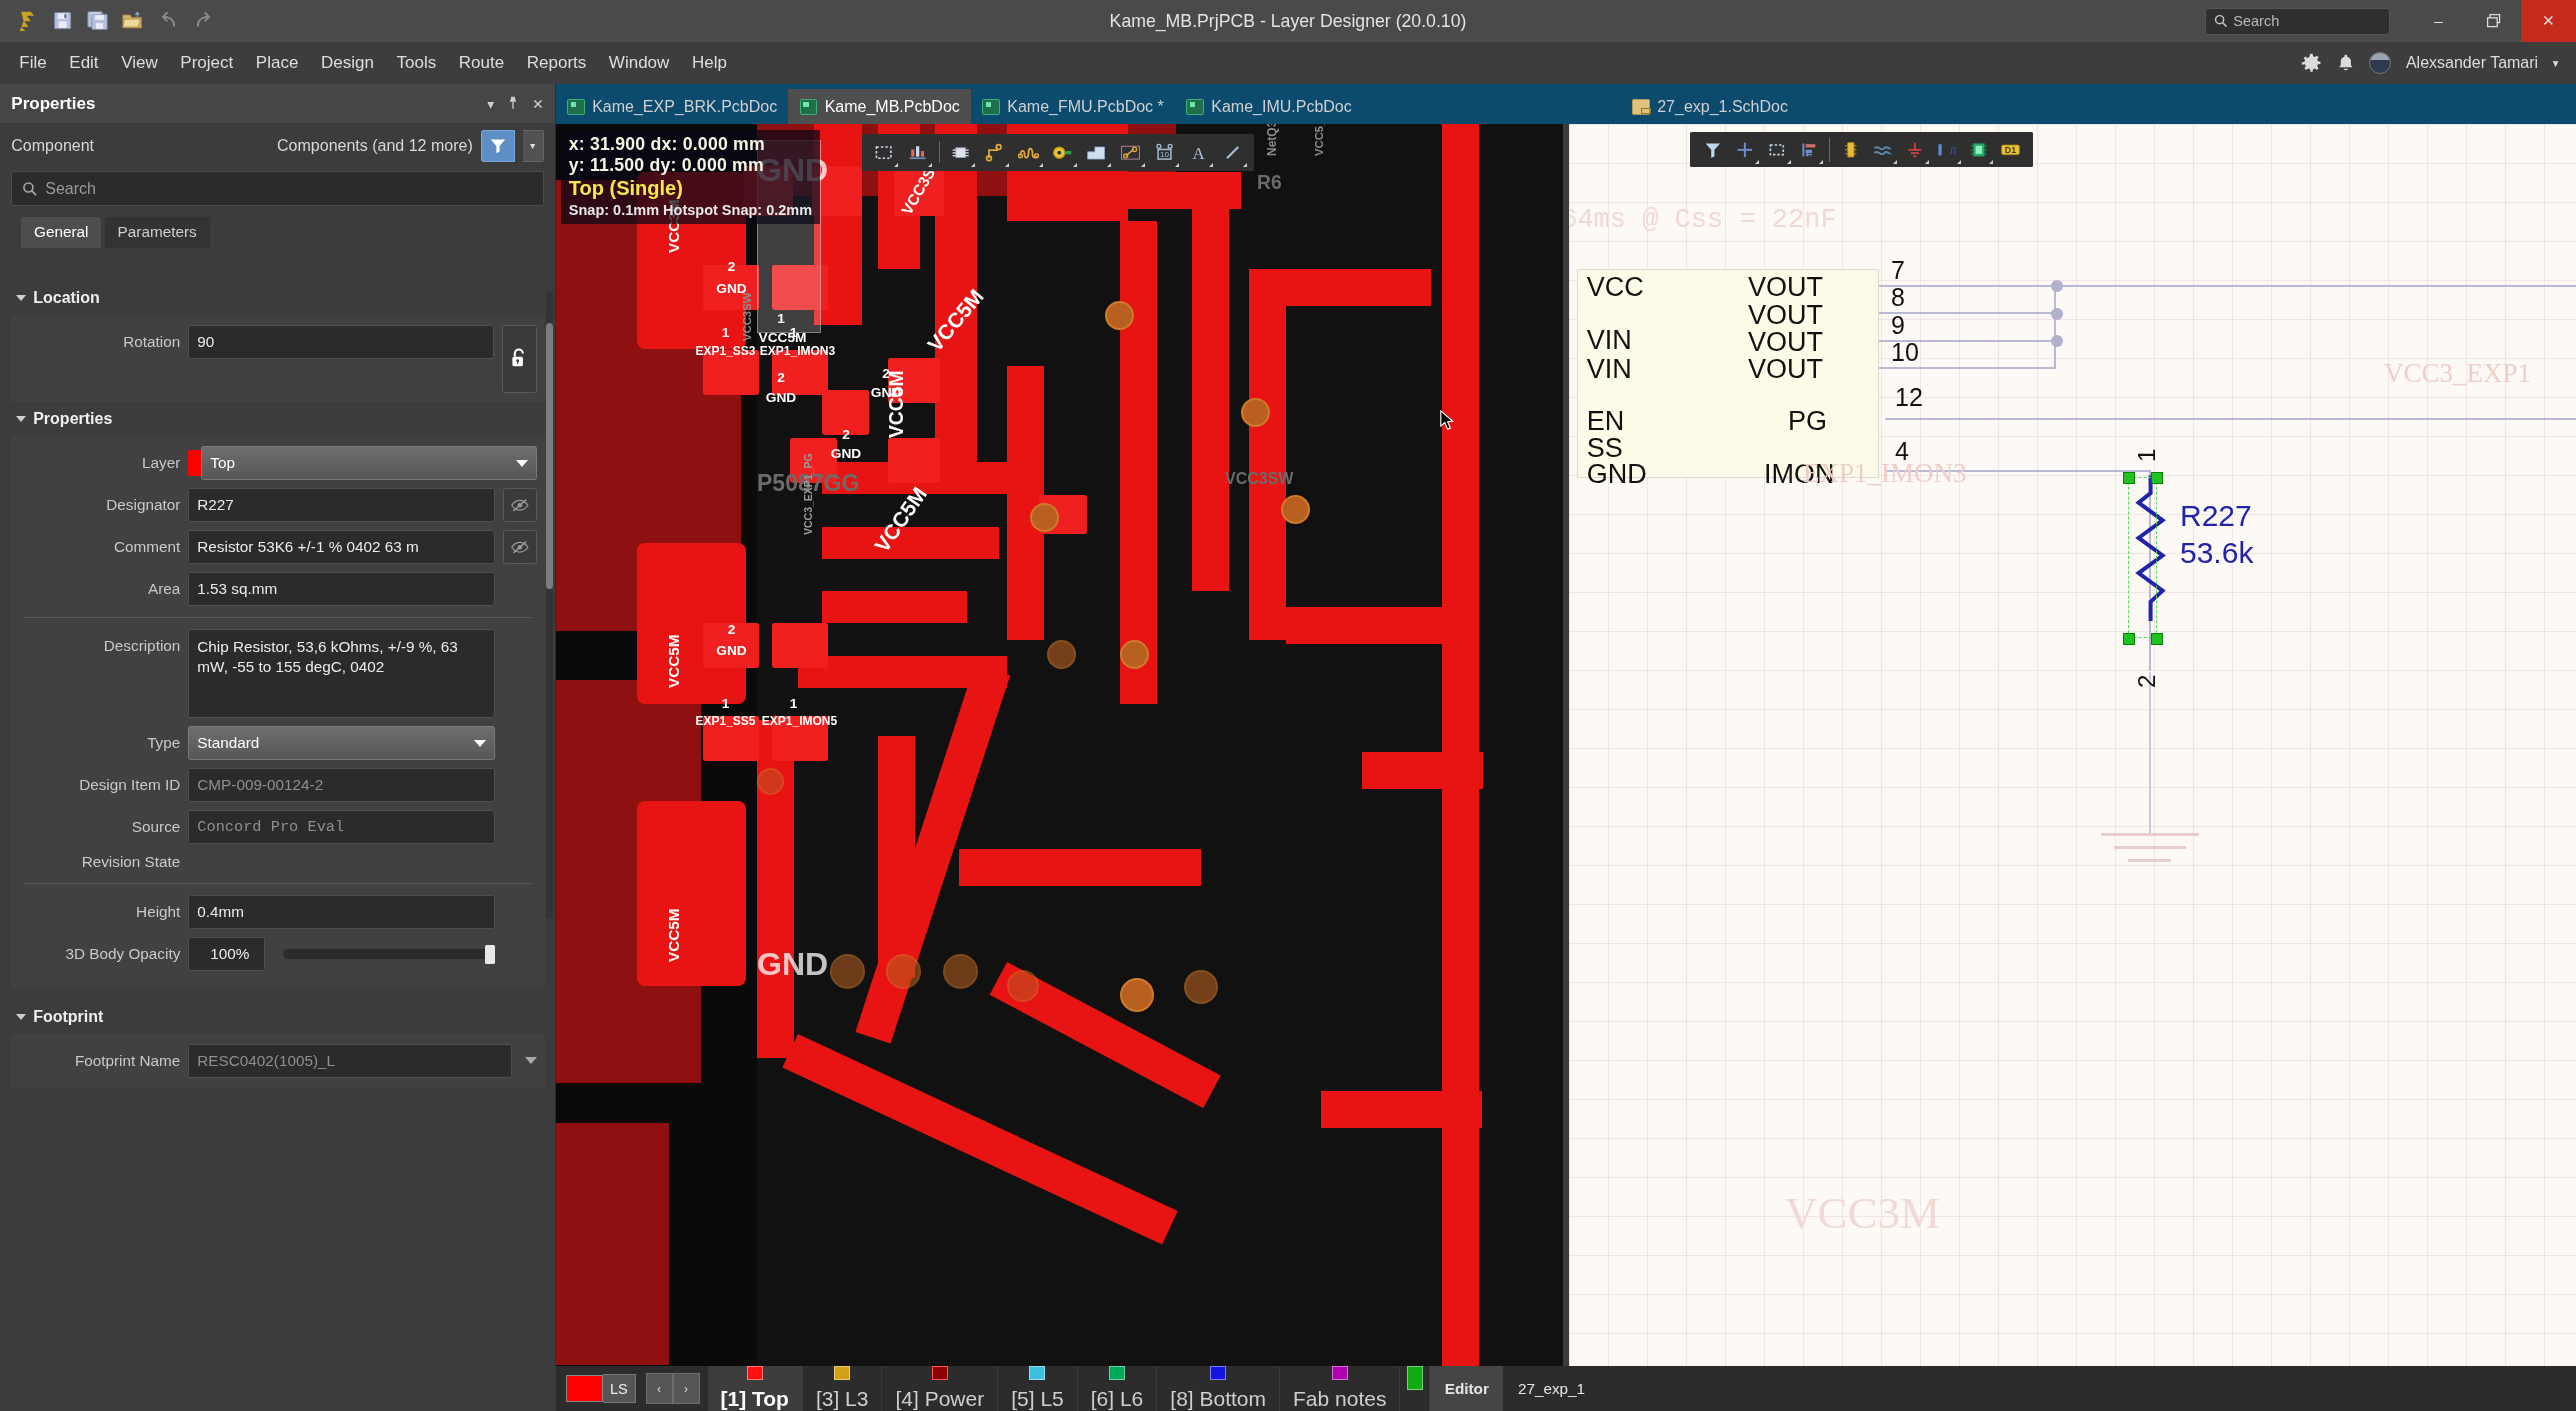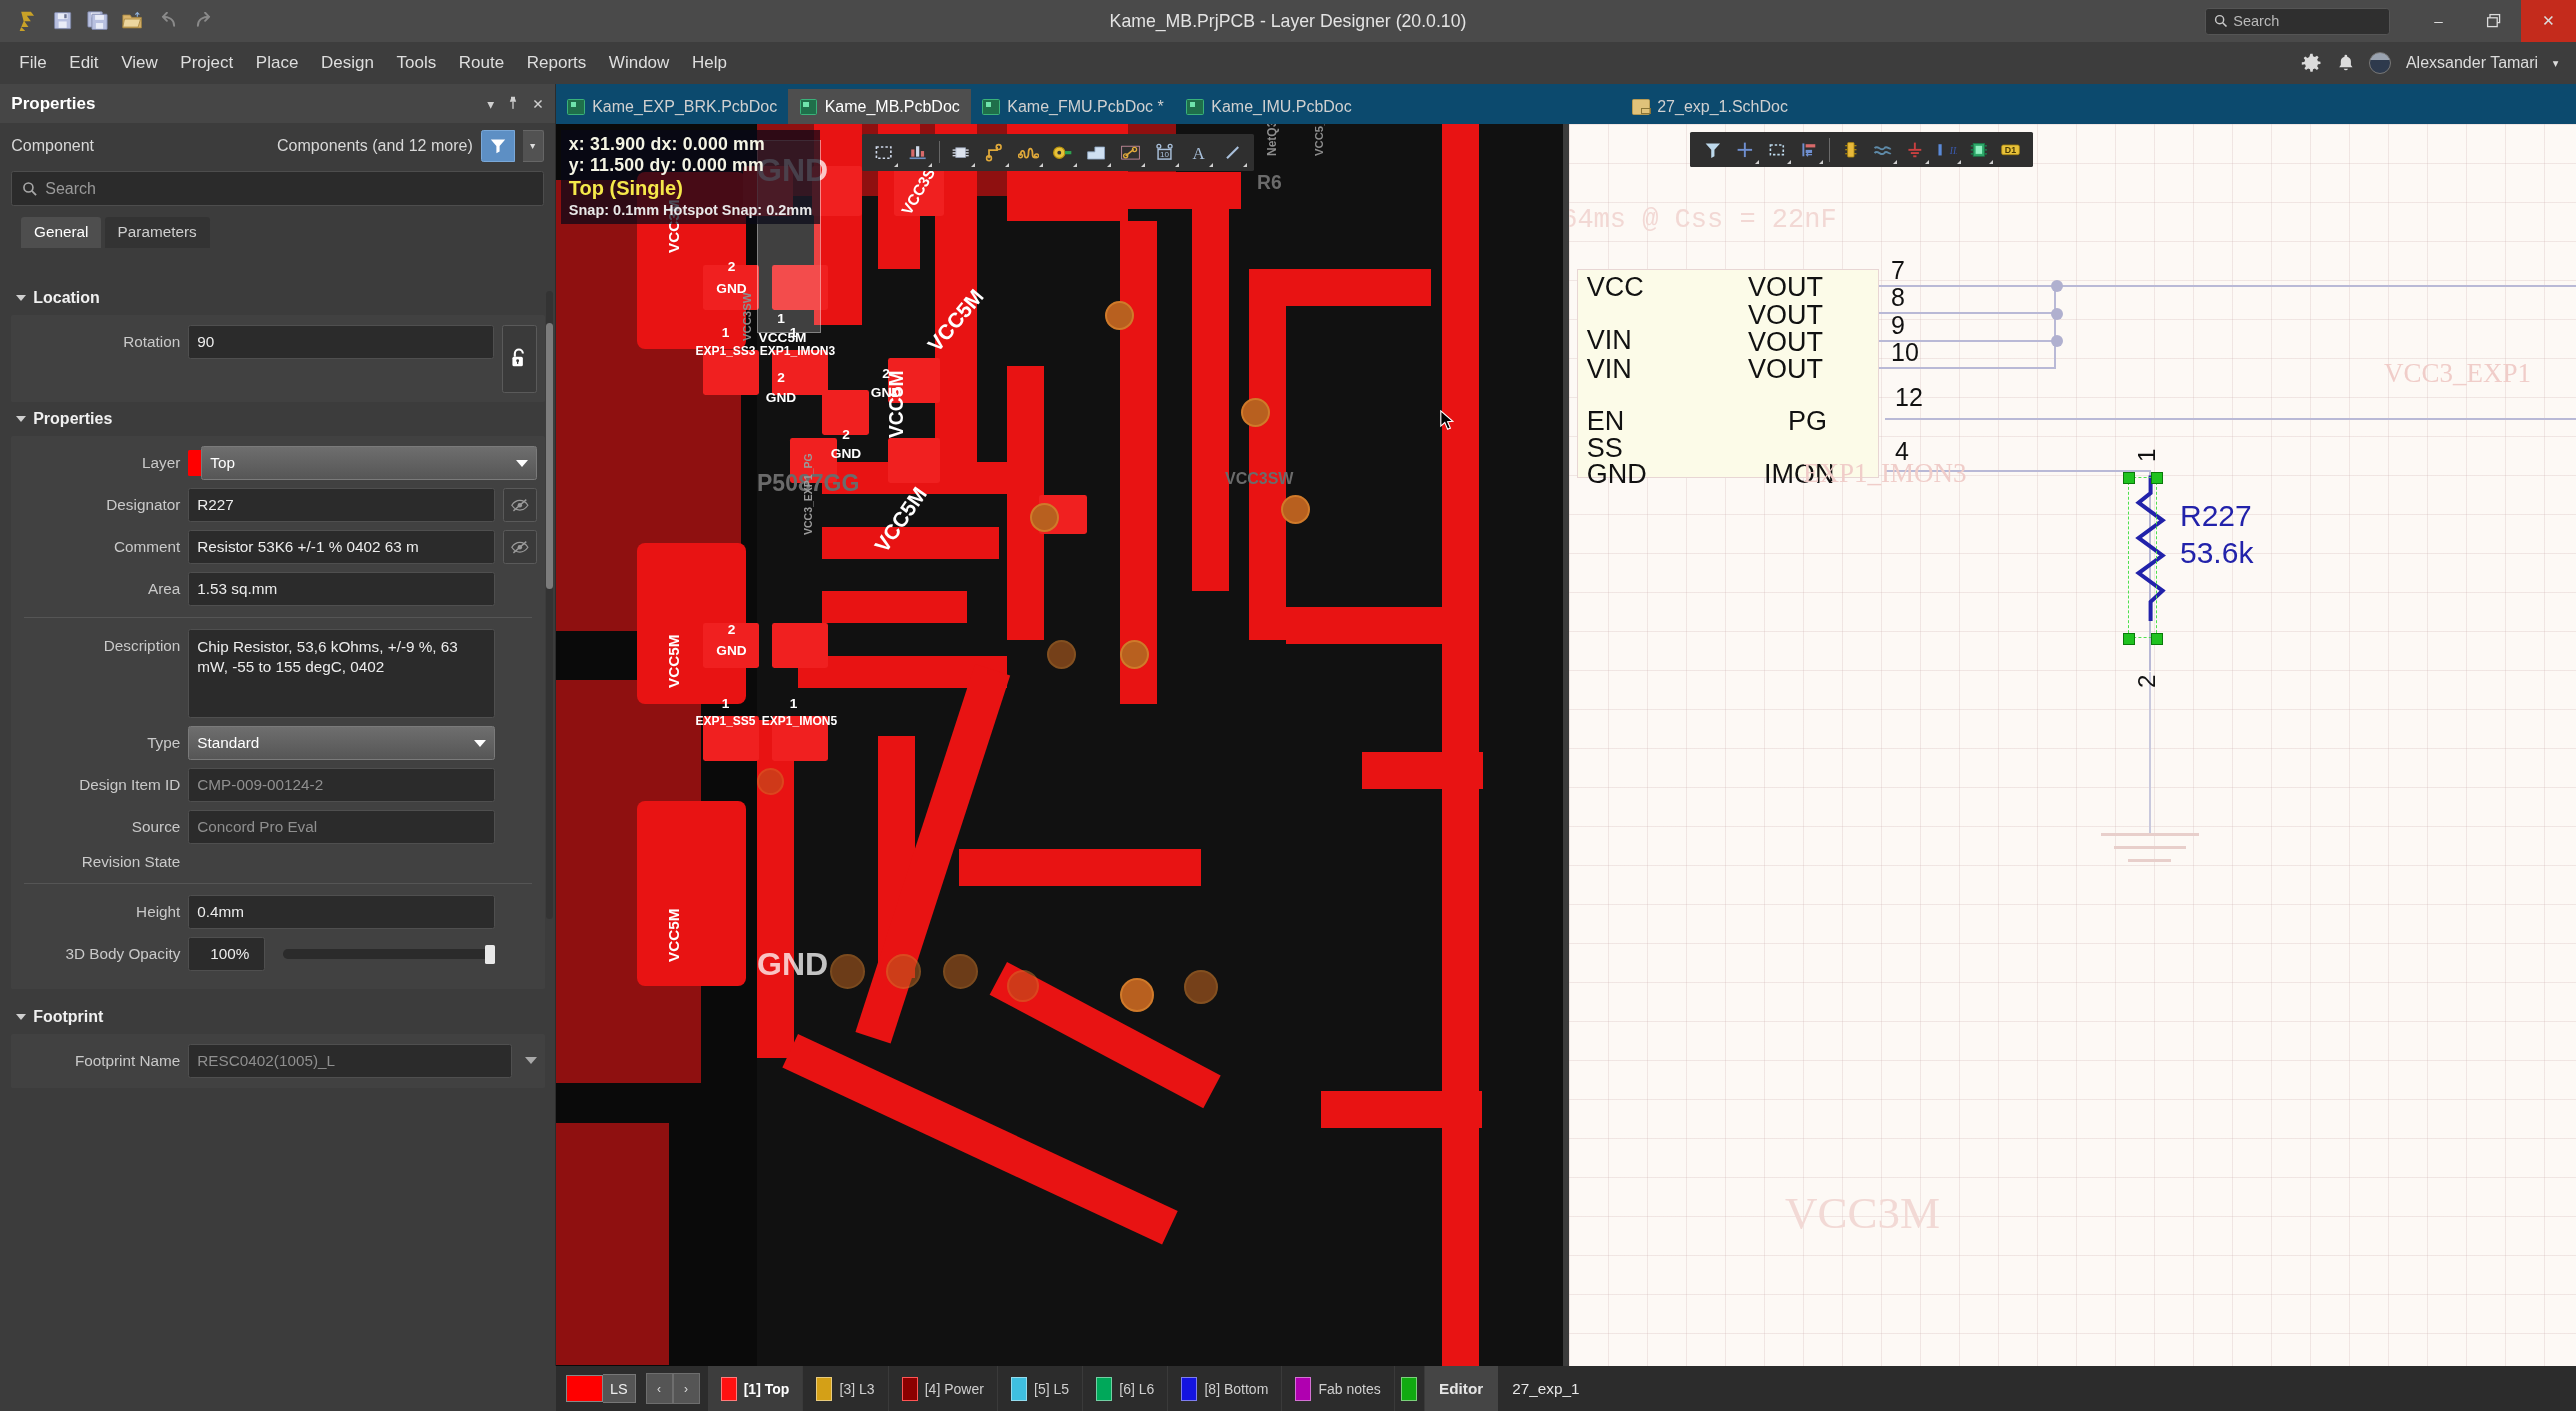--- a/index.html
+++ b/index.html
@@ -244,21 +244,21 @@
     background:#2c2c2c; display:flex; align-items:center; gap:0px;
   }
   .ls-group { display:flex; align-items:center; gap:0; margin-left:9.7px; }
   .ls-swatch { width:37px; height:27px; background:#f00; border:0.8px solid #888; }
   .ls-label { background:#555; color:#eee; font-size:14.5px; padding:5.6px 7.2px; border:0.8px solid #777;
               border-left:none; }
   .arrow-btn { width:27px;height:31px;background:#555;border:0.8px solid #6e6e6e;color:#ddd;
                display:flex;align-items:center;justify-content:center;font-size:12px;cursor:pointer; }
   .layer-item {
     display:flex; align-items:center; gap:7.2px; padding:0 13px; height:45px; cursor:pointer;
-    color:#cfcfcf; font-size:14px; border-right:0.8px solid #3a3a3a;
+    color:#cfcfcf; font-size:21px; border-right:0.8px solid #3a3a3a;flex-direction:column;
   }
   .layer-item.active { background:#3d3d3d; color:#fff; font-weight:bold; }
   .layer-chip { width:16px; height:24px; border:0.8px solid rgba(255,255,255,.45); }
   .editor-item {
     display:flex;align-items:center;height:45px;padding:0 14.5px;color:#e6e6e6;font-size:15.3px;
     cursor:pointer;
   }
   .editor-item.active { background:#454545; font-weight:bold; }
   svg { display:block; }
 </style>
@@ -479,21 +479,21 @@
         </div>
       </div>
 
       <div class="frow">
         <span class="flabel">Design Item ID</span>
         <div class="finput greyed" style="margin-right:42px;">CMP-009-00124-2</div>
       </div>
 
       <div class="frow">
         <span class="flabel">Source</span>
-        <div class="finput greyed" style="margin-right:42px;">Concord Pro Eval</div>
+        <div class="finput greyed" style="margin-right:42px;font-family:Liberation Mono, monospace;">Concord Pro Eval</div>
       </div>
 
       <div class="frow">
         <span class="flabel">Revision State</span>
         <div style="flex:1;height:19.3px;color:#c9c9c9;font-size:15.3px;"></div>
       </div>
 
       <div class="divider"></div>
 
       <div class="frow">

